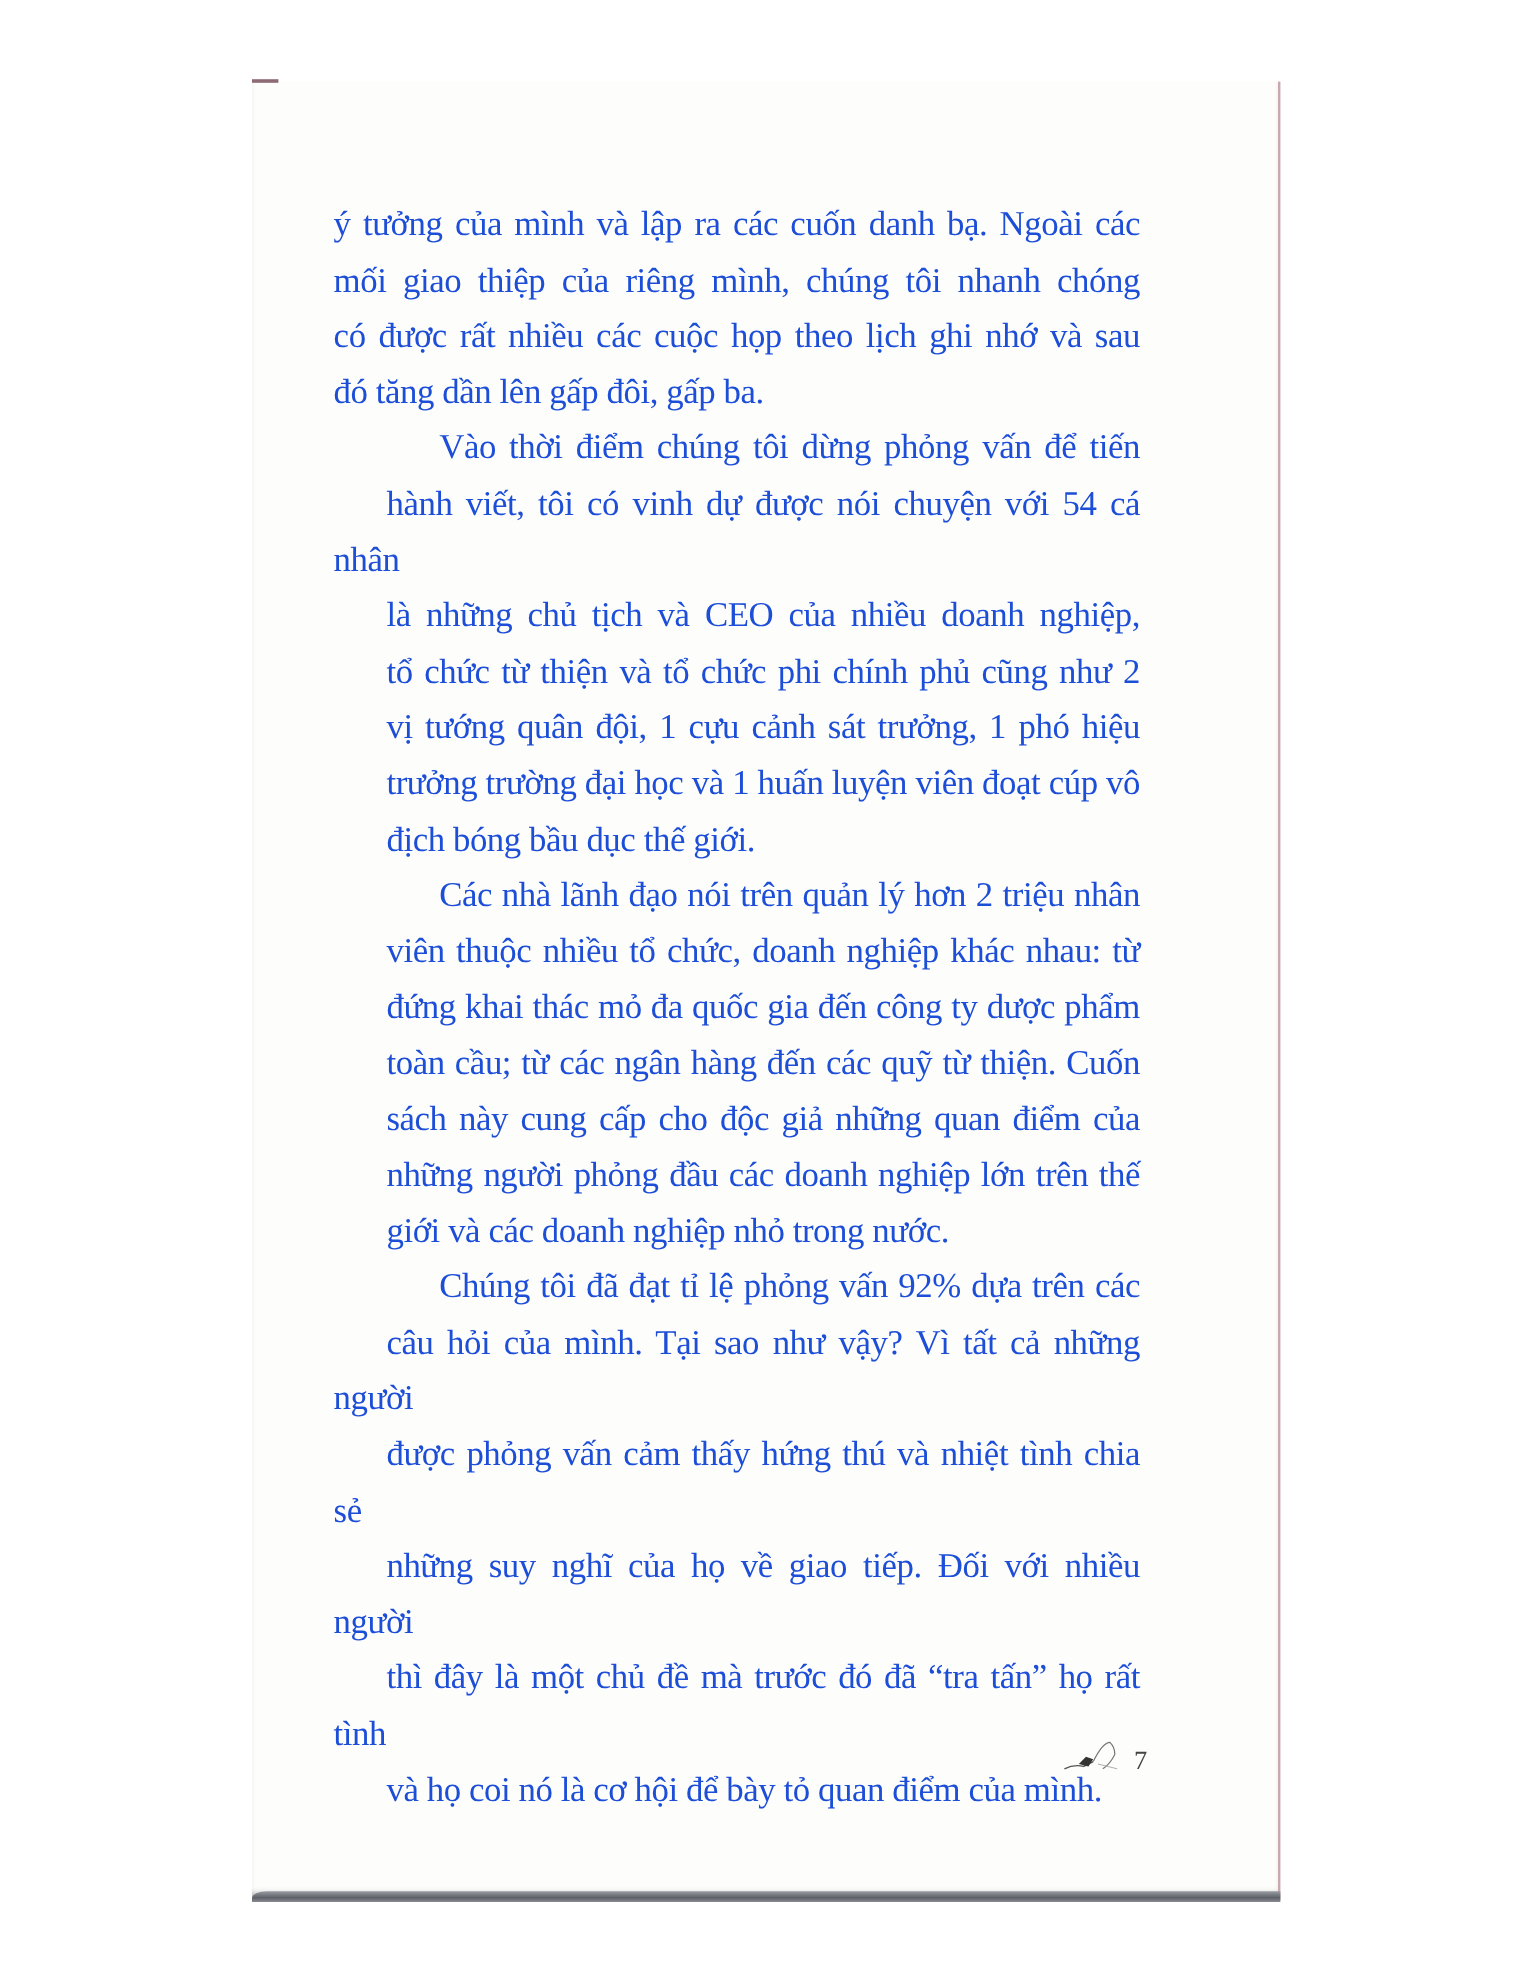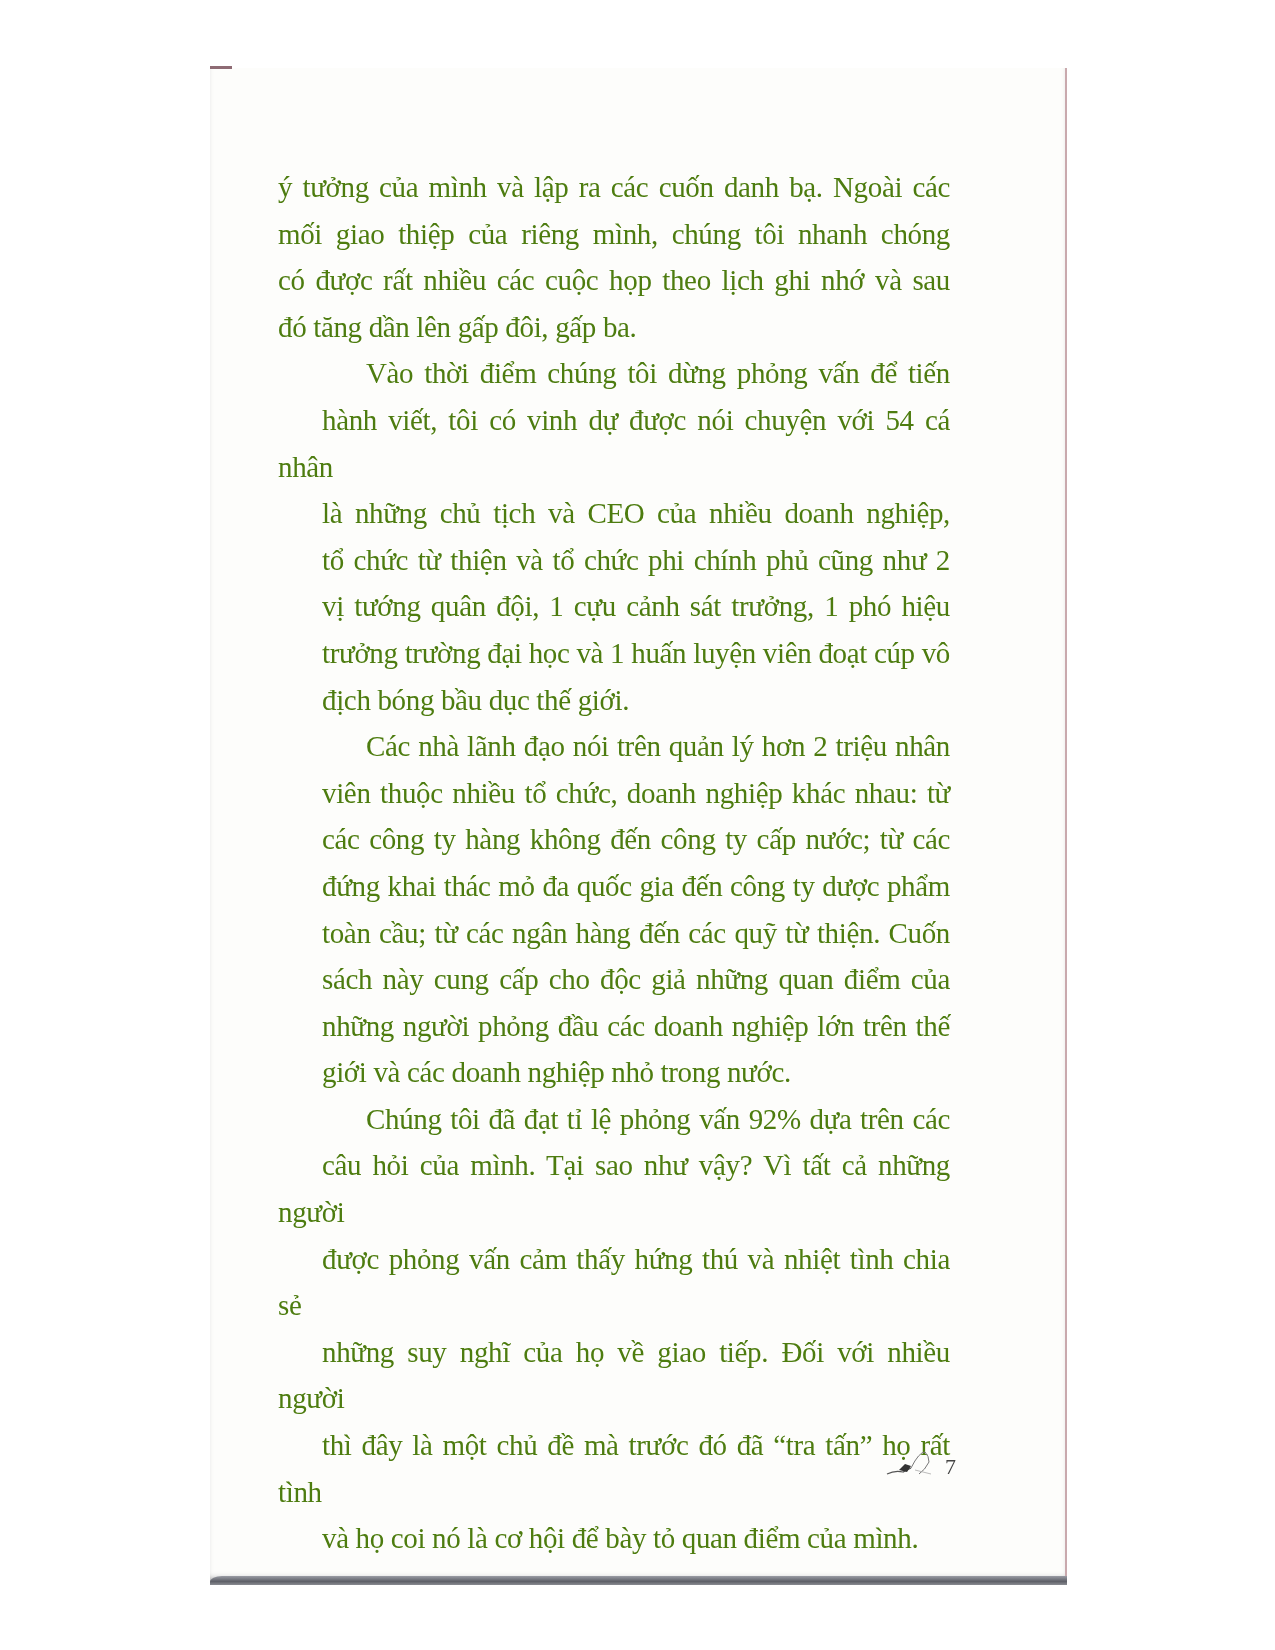--- a/index.html
+++ b/index.html
@@ -27,21 +27,21 @@
       width: 857px; height: 9px;
       background: linear-gradient(to bottom, #9a9ca4, #5e6068 60%, #8a8c92);
       border-top-left-radius: 12px 6px;
     }
     .text-block {
       position: absolute;
       left: 278px; top: 164px;
       width: 672px;
       font-size: 29px;
       line-height: 46.6px;
-      color: #4d7c0f;
+      color: #1d4ed8;
       text-align: justify;
       letter-spacing: -0.35px;
     }
     .text-block p { margin: 0; }
     .text-block p.indent { text-indent: 44px; }
     .text-block .line { display: block; text-align: justify; text-align-last: justify; }
     .text-block .line.last { text-align-last: left; }
     .folio {
       position: absolute; left: 885px; top: 1448px;
       display: flex; align-items: flex-end; gap: 4px;
@@ -72,21 +72,20 @@
     <span class="line">hành viết, tôi có vinh dự được nói chuyện với 54 cá nhân</span>
     <span class="line">là những chủ tịch và CEO của nhiều doanh nghiệp,</span>
     <span class="line">tổ chức từ thiện và tổ chức phi chính phủ cũng như 2</span>
     <span class="line">vị tướng quân đội, 1 cựu cảnh sát trưởng, 1 phó hiệu</span>
     <span class="line">trưởng trường đại học và 1 huấn luyện viên đoạt cúp vô</span>
     <span class="line last">địch bóng bầu dục thế giới.</span>
   </p>
   <p class="indent">
     <span class="line" style="padding-left:44px">Các nhà lãnh đạo nói trên quản lý hơn 2 triệu nhân</span>
     <span class="line">viên thuộc nhiều tổ chức, doanh nghiệp khác nhau: từ</span>
-    <span class="line">các công ty hàng không đến công ty cấp nước; từ các</span>
     <span class="line">đứng khai thác mỏ đa quốc gia đến công ty dược phẩm</span>
     <span class="line">toàn cầu; từ các ngân hàng đến các quỹ từ thiện. Cuốn</span>
     <span class="line">sách này cung cấp cho độc giả những quan điểm của</span>
     <span class="line">những người phỏng đầu các doanh nghiệp lớn trên thế</span>
     <span class="line last">giới và các doanh nghiệp nhỏ trong nước.</span>
   </p>
   <p class="indent">
     <span class="line" style="padding-left:44px">Chúng tôi đã đạt tỉ lệ phỏng vấn 92% dựa trên các</span>
     <span class="line">câu hỏi của mình. Tại sao như vậy? Vì tất cả những người</span>
     <span class="line">được phỏng vấn cảm thấy hứng thú và nhiệt tình chia sẻ</span>

